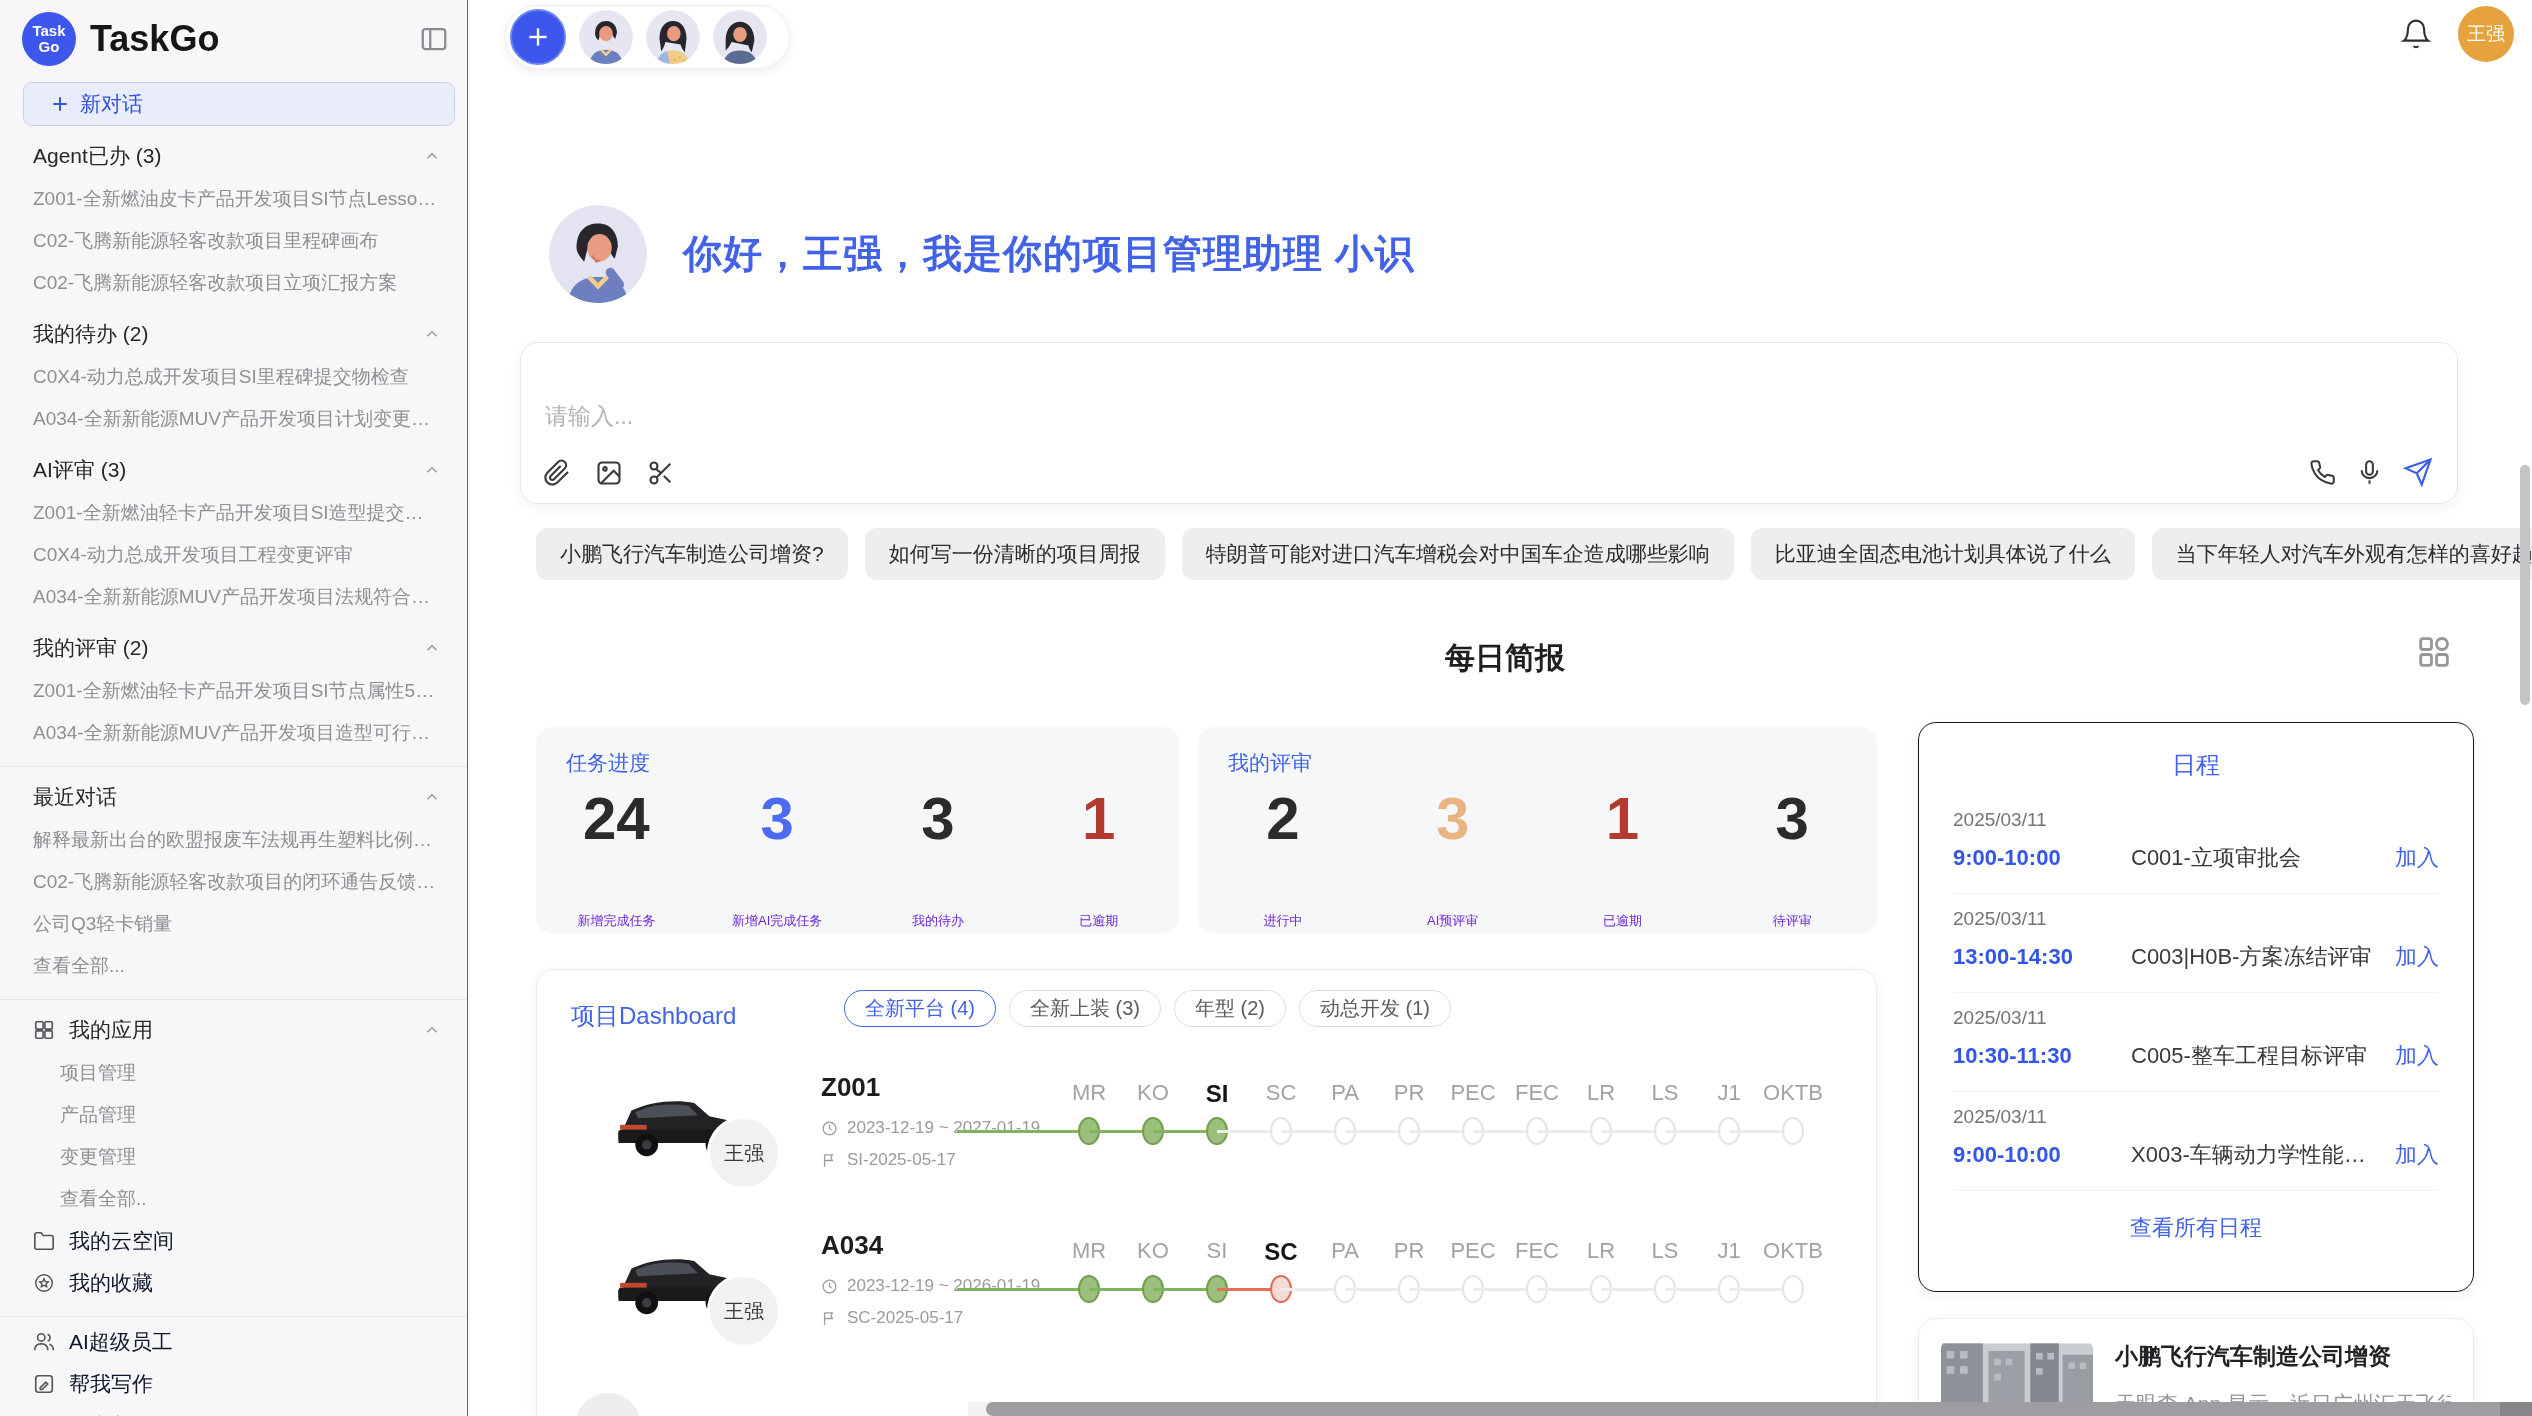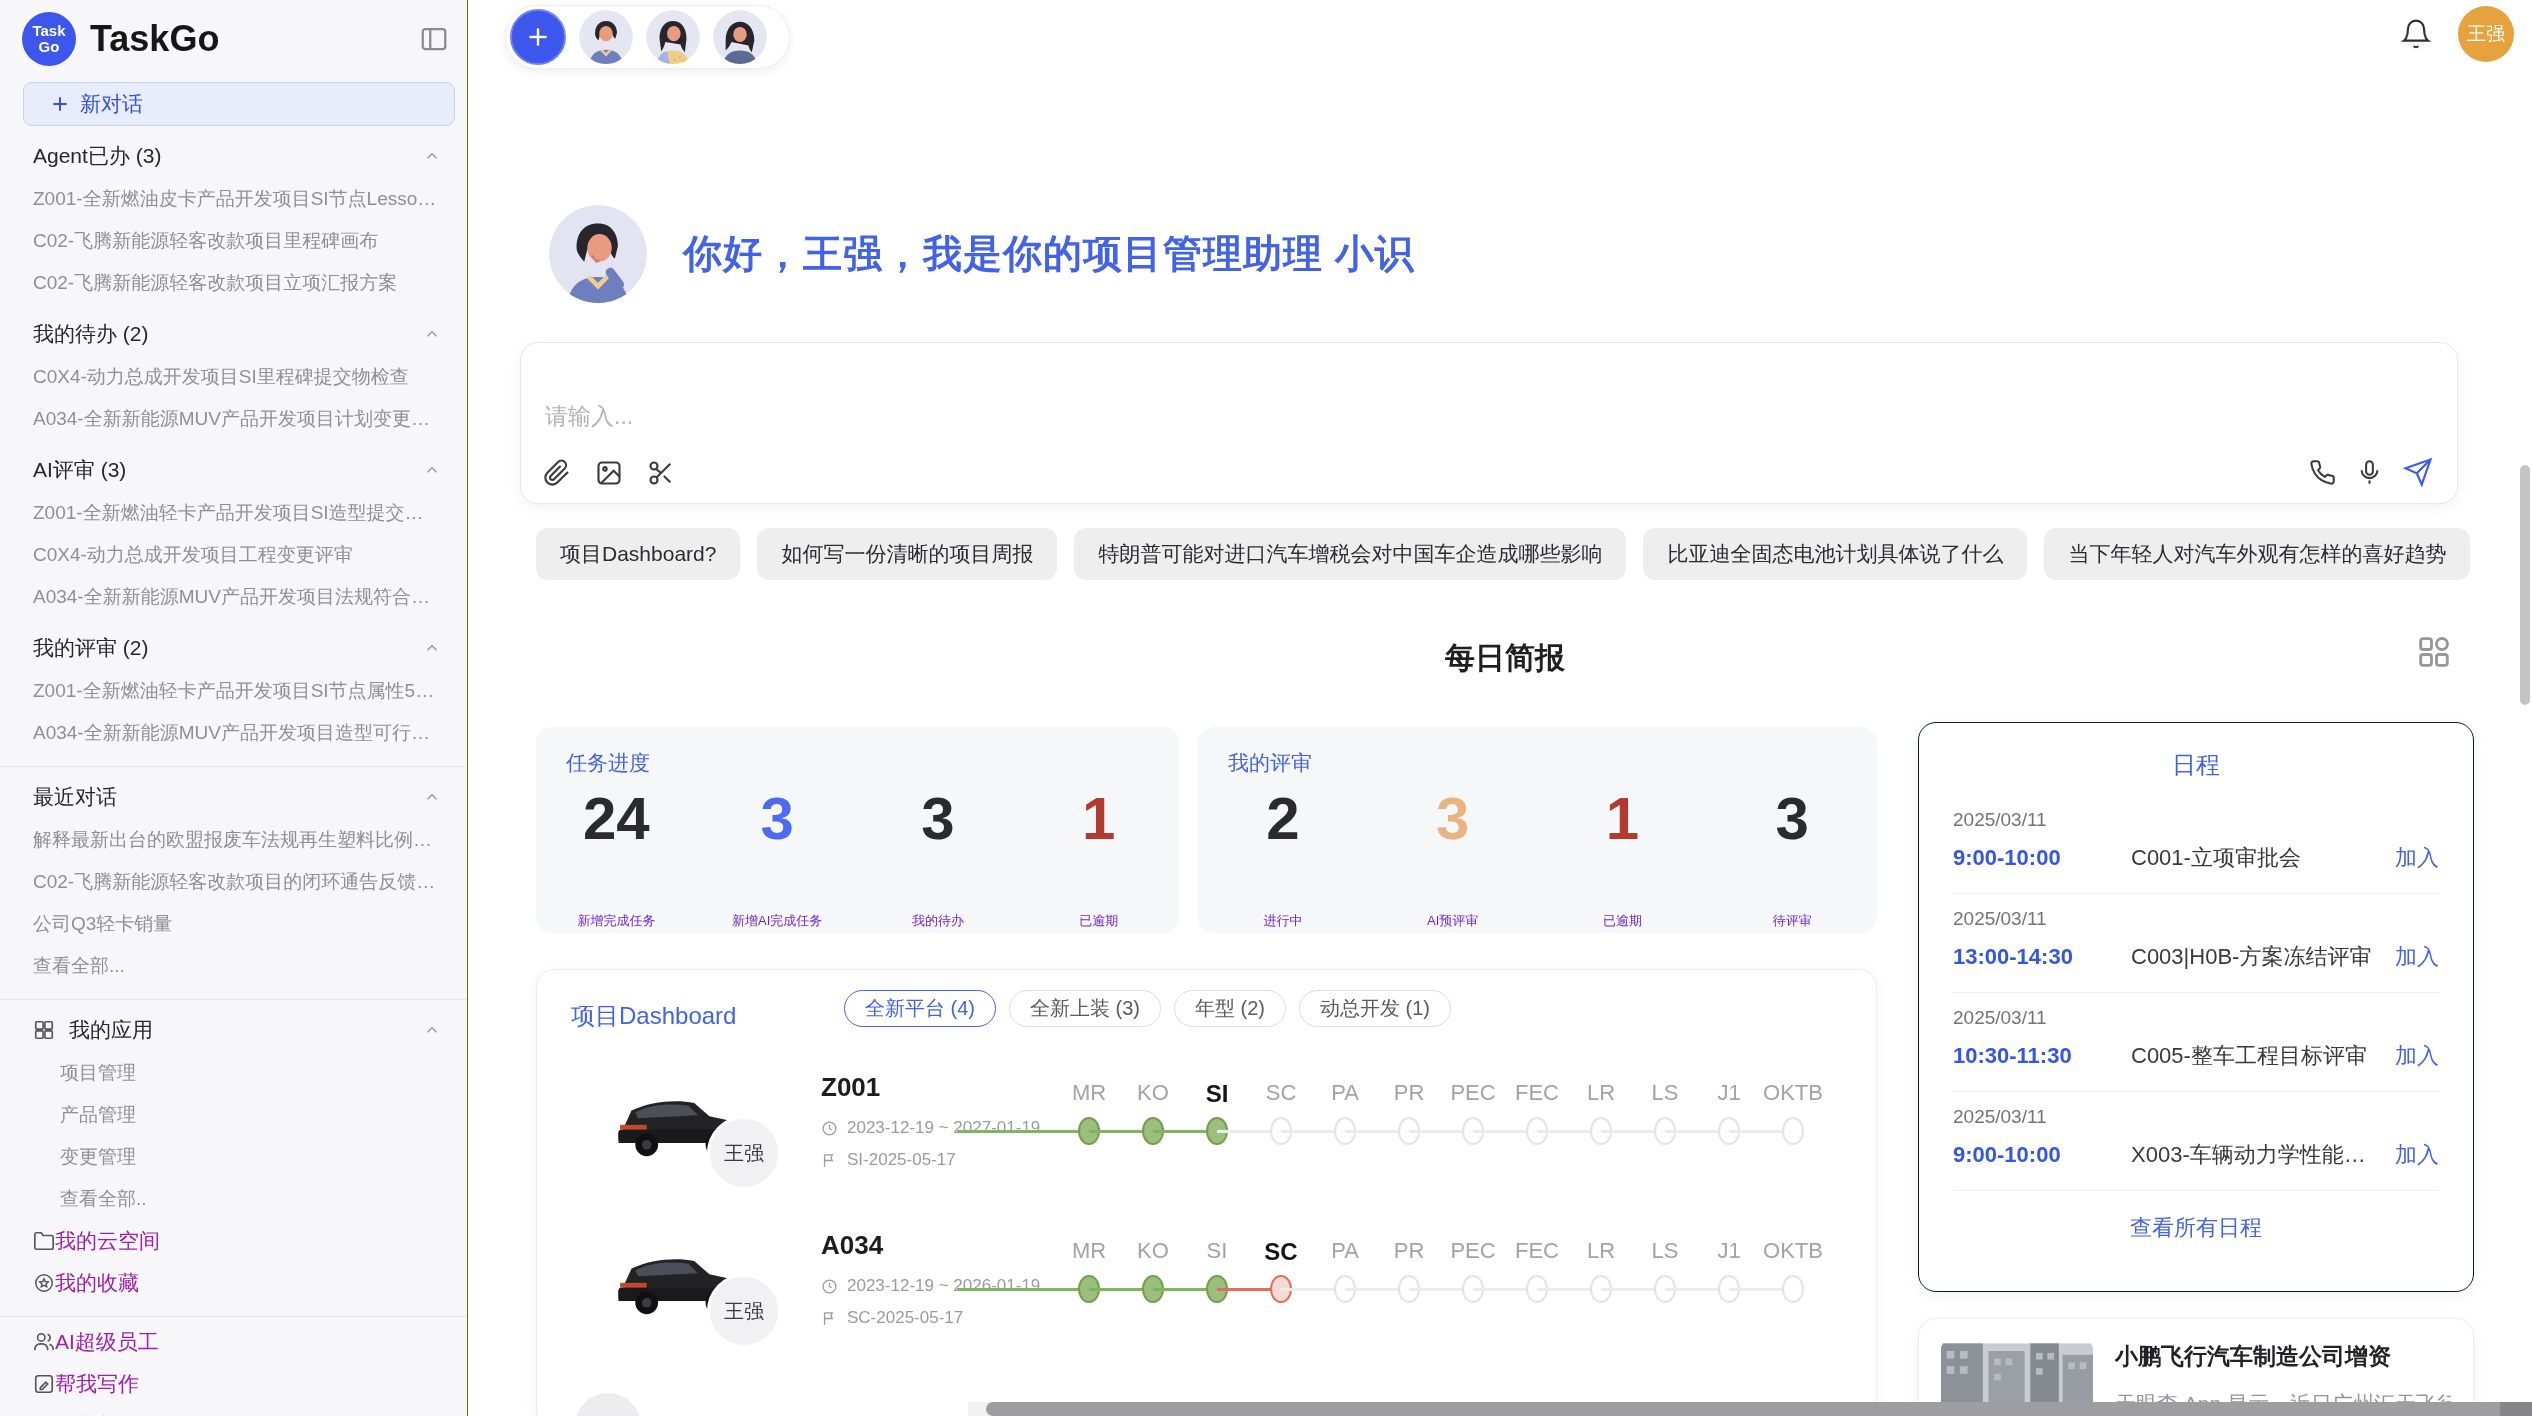--- a/index.html
+++ b/index.html
@@ -18,22 +18,22 @@
   .new-chat { margin:6px 23px 0; width:432px; height:44px; border-radius:9px;
     background:#e9ecfa; border:1px solid #c7d0f6; color:#3350e0; font-size:21px;
     display:flex; align-items:center; gap:10px; padding-left:26px; cursor:pointer; }
   .side-sec-header { display:flex; align-items:center; justify-content:space-between;
     padding:0 26px 0 33px; height:44px; margin-top:8px; }
   .side-sec-title { font-size:21px; color:#27272a; font-weight:500; }
   .chev { color:#9a9aa0; }
   .side-item { height:42px; line-height:42px; padding:0 26px 0 33px; font-size:19px;
     color:#8f8f94; white-space:nowrap; overflow:hidden; text-overflow:ellipsis; cursor:pointer; }
   .side-divider { height:1px; background:#e7e7ea; margin:12px 0 4px; }
-  .side-row { display:flex; align-items:center; height:42px; padding:0 26px 0 33px;
-    font-size:21px; color:#a21caf; cursor:pointer; }
+  .side-row { display:flex; align-items:center; gap:14px; height:42px; padding:0 26px 0 33px;
+    font-size:21px; color:#0f172a; cursor:pointer; }
   .side-row .ric { color:#55555a; display:flex; }
   .side-sub { height:42px; line-height:42px; padding-left:60px; font-size:19px; color:#8f8f94; cursor:pointer; }
 
   
   .main { position:absolute; left:468px; top:0; right:0; bottom:0; background:#fff; }
 
   .top-pill { position:absolute; left:37px; top:5px; width:285px; height:64px;
     background:#fff; border:1px solid #efeff1; border-radius:36px;
     box-shadow:0 3px 10px rgba(0,0,0,.07); display:flex; align-items:center; gap:13px; padding:0 10px 0 4px; }
   .plus-btn { width:56px; height:56px; border-radius:50%; background:#3d56ec; color:#fff;
@@ -406,21 +406,21 @@
       <span class="icon-btn send-ic">
         <svg width="30" height="30" viewBox="0 0 24 24" fill="none" stroke="currentColor" stroke-width="1.8">
             <path d="M22 2L11 13"></path>
             <path d="M22 2l-7 20-4-9-9-4 20-7z"></path>
           </svg>
       </span>
     </div>
   </div>
 
   <div class="chips">
-    <div class="chip">项目Dashboard?</div>
+    <div class="chip">小鹏飞行汽车制造公司增资?</div>
     <div class="chip">如何写一份清晰的项目周报</div>
     <div class="chip">特朗普可能对进口汽车增税会对中国车企造成哪些影响</div>
     <div class="chip">比亚迪全固态电池计划具体说了什么</div>
     <div class="chip">当下年轻人对汽车外观有怎样的喜好趋势</div>
   </div>
 
   <div class="brief-title">每日简报</div>
   <span class="brief-grid-icon icon-btn">
     <svg width="40" height="40" viewBox="0 0 24 24" fill="none" stroke="currentColor" stroke-width="1.7">
         <rect x="4" y="4" width="6.5" height="6.5" rx="1.5"></rect>

